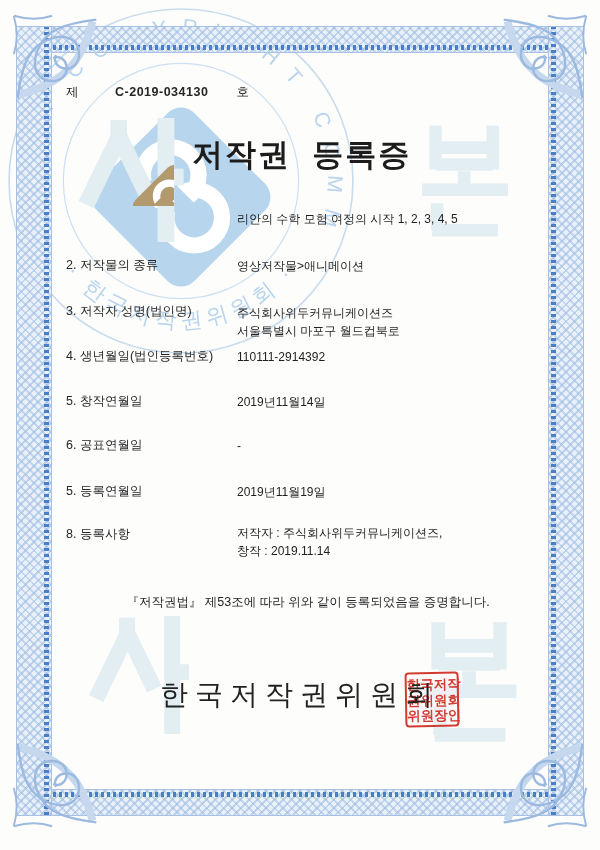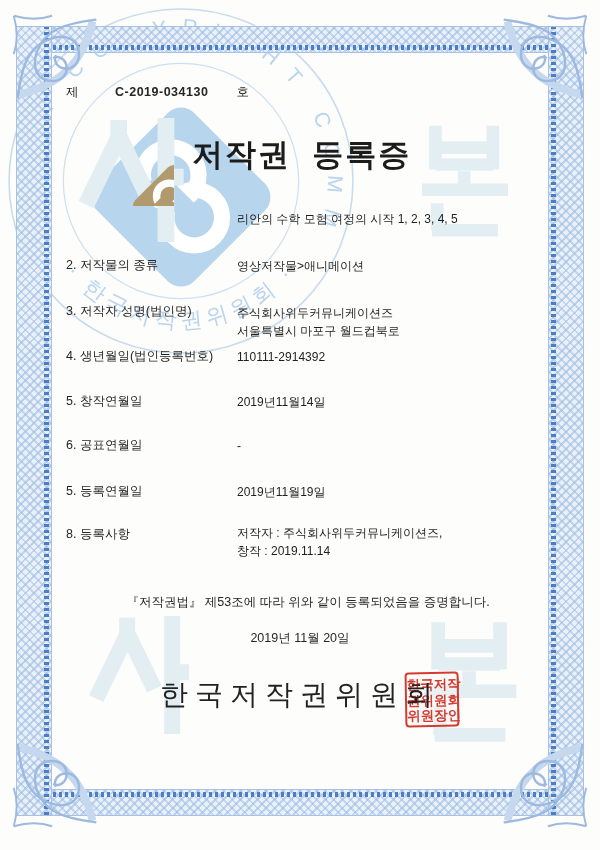--- a/index.html
+++ b/index.html
@@ -219,21 +219,20 @@
     <div class="abs field-value" style="top:437px">-</div>
 
     <div class="abs field-label" style="top:483px">5. 등록연월일</div>
     <div class="abs field-value" style="top:483px">2019년11월19일</div>
 
     <div class="abs field-label" style="top:526px">8. 등록사항</div>
     <div class="abs field-value" style="top:524px">저작자 : 주식회사위두커뮤니케이션즈,
 창작 : 2019.11.14</div>
 
     <div class="abs statement">『저작권법』 제53조에 따라 위와 같이 등록되었음을 증명합니다.</div>
-    <div class="abs issue-date">2019년 11월 20일</div>
     <div class="abs seal">
       <div>한국저작</div>
       <div>권위원회</div>
       <div>위원장인</div>
     </div>
 
     <div class="abs issuer">한국저작권위원회</div>
 
   </div>
 </div>

